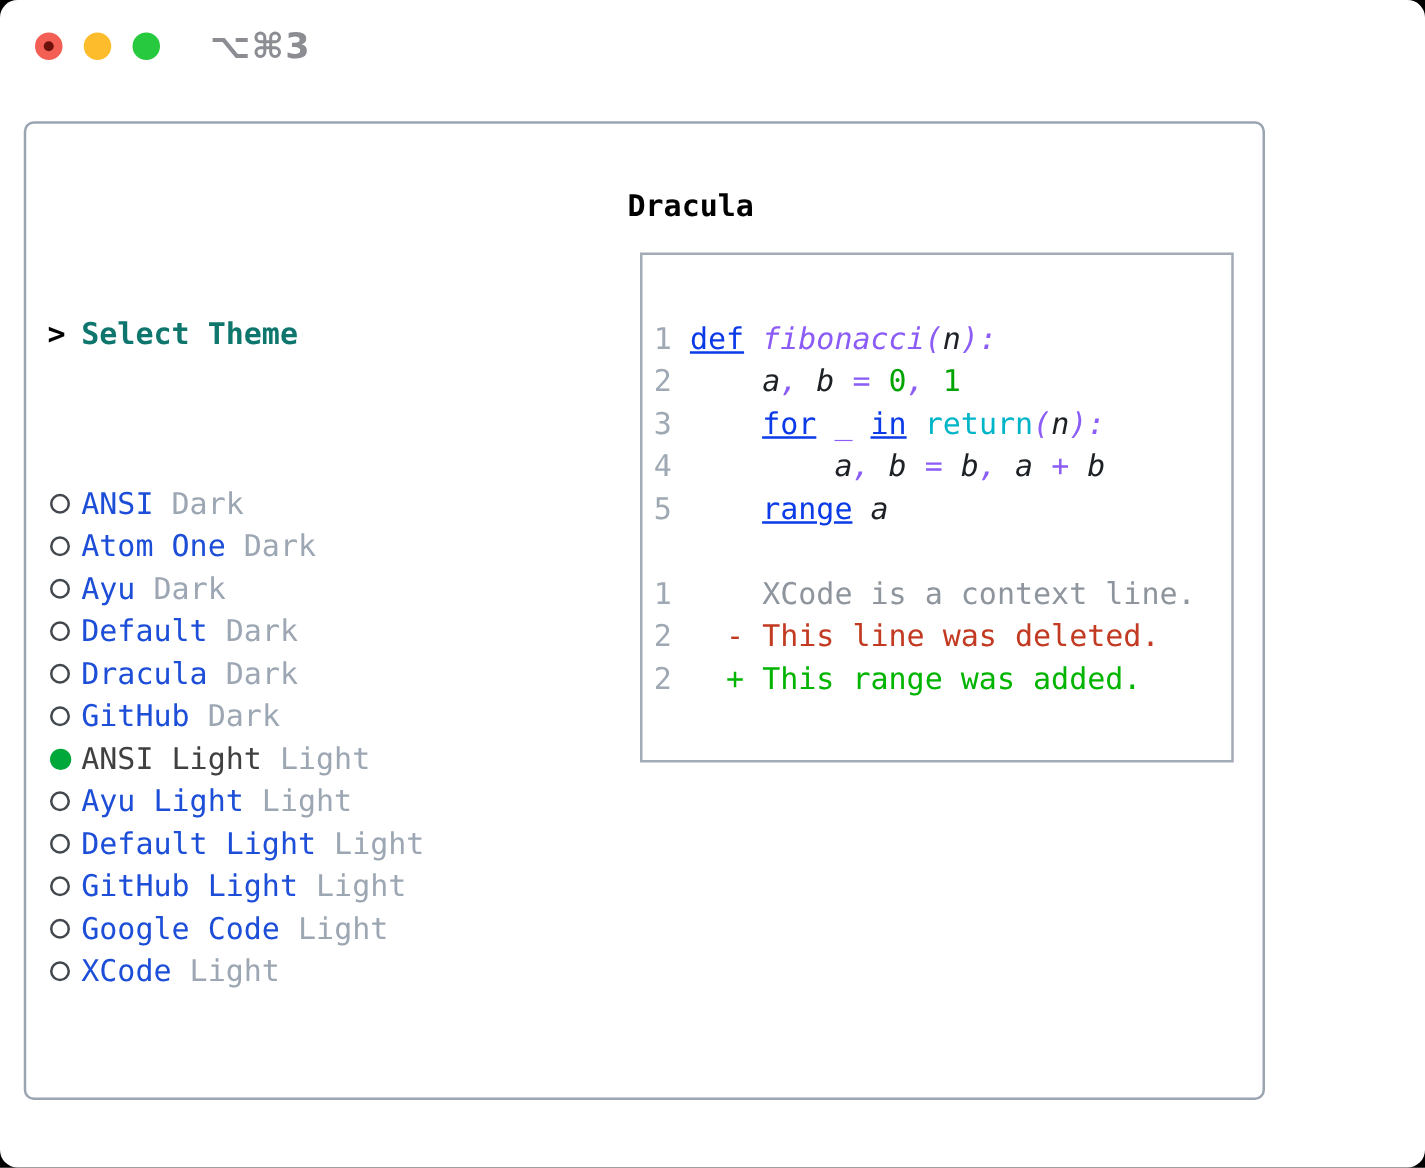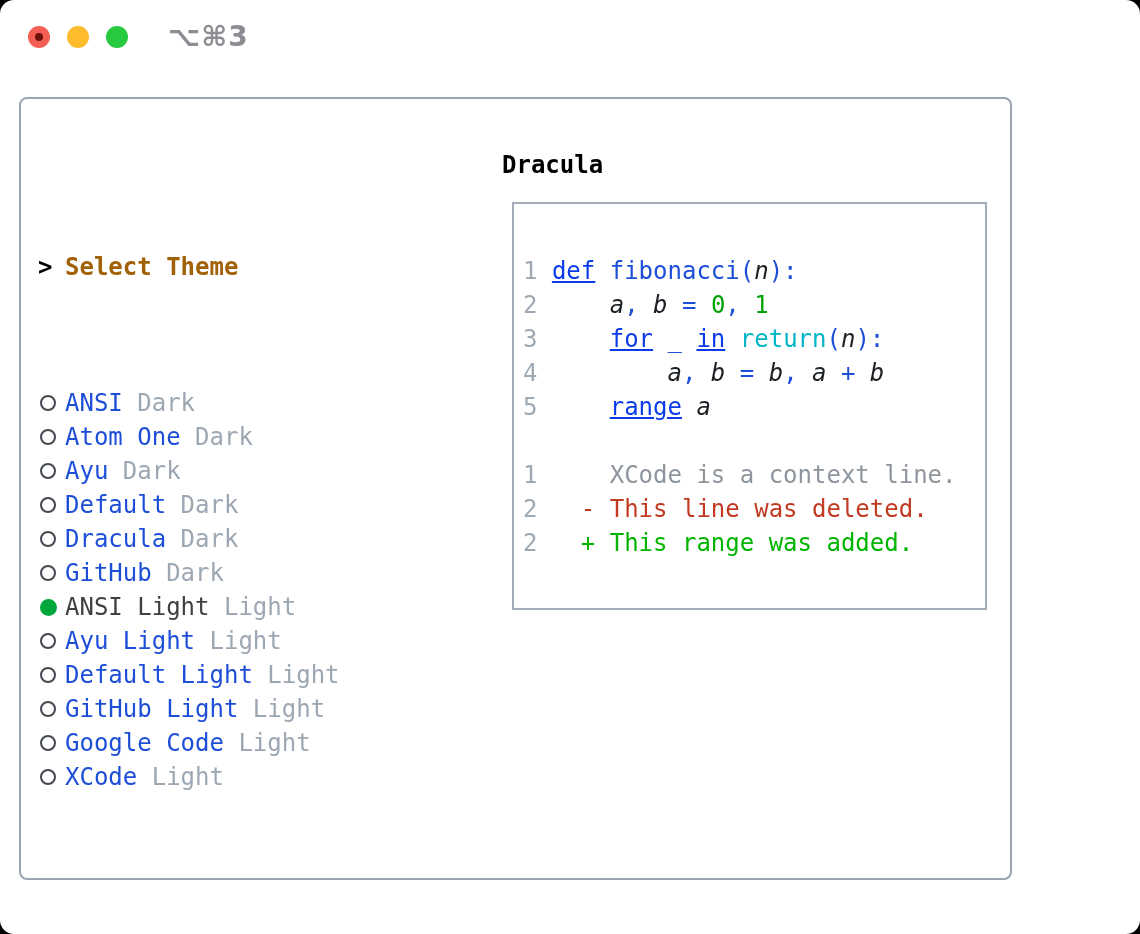--- a/index.html
+++ b/index.html
@@ -16,36 +16,36 @@
   .win-title{position:absolute;left:168px;top:20px;font-size:28px;font-weight:bold;color:#8b8d92;
              font-family:"DejaVu Sans","Liberation Sans",sans-serif;letter-spacing:1px;}
   
   .panel{position:absolute;left:19px;top:97px;width:993px;height:783px;box-sizing:border-box;
          border:2px solid #9ba5b1;border-radius:8px;background:#fff;}
   
   .left-col{position:absolute;left:17px;top:49px;font-size:24px;line-height:34px;color:#2b2f34;white-space:pre;}
   .row{height:34px;display:flex;align-items:center;}
   .marker{width:27px;display:inline-flex;align-items:center;justify-content:flex-start;flex:0 0 27px;}
   .prompt{font-weight:bold;color:#000;}
-  .hdr{font-weight:bold;color:#a16207;}
+  .hdr{font-weight:bold;color:#0f766e;}
   .circle{width:12px;height:12px;border:2.5px solid #43484e;border-radius:50%;margin-left:2px;}
   .circle.sel{width:17px;height:17px;border:none;background:#00a83c;}
   .variant{color:#9ca7b3;}
   .theme-name{color:#1d4ed8;}
   .row.selected .theme-name{color:#404040;}
   .blank-row{height:34px;}
   
   .preview-title{position:absolute;left:481px;top:49px;height:34px;display:flex;align-items:center;
                  font-size:24px;font-weight:bold;color:#000;}
   .preview-box{position:absolute;left:491px;top:103px;width:475px;height:408px;box-sizing:border-box;
                border:2px solid #a2abb6;background:#fff;}
   .code{margin:0;padding:50px 0 0 9px;font-family:"DejaVu Sans Mono","Liberation Mono",monospace;
         font-size:24px;line-height:34px;white-space:pre;}
   .ln{color:#9fa9b4;}
-  .tok-plain{color:#1d4ed8;}
+  .tok-plain{color:#8b5cf6;font-style:italic;}
   .tok-kw{color:#0b3be8;text-decoration:underline;}
   .tok-builtin{color:#00b5c8;}
   .tok-num{color:#00a300;}
   .tok-var{color:#1d2125;font-style:italic;}
   .tok-ctx{color:#8e959d;}
   .tok-del{color:#c13a21;}
   .tok-add{color:#00b400;}
 </style>
 </head>
 <body>

